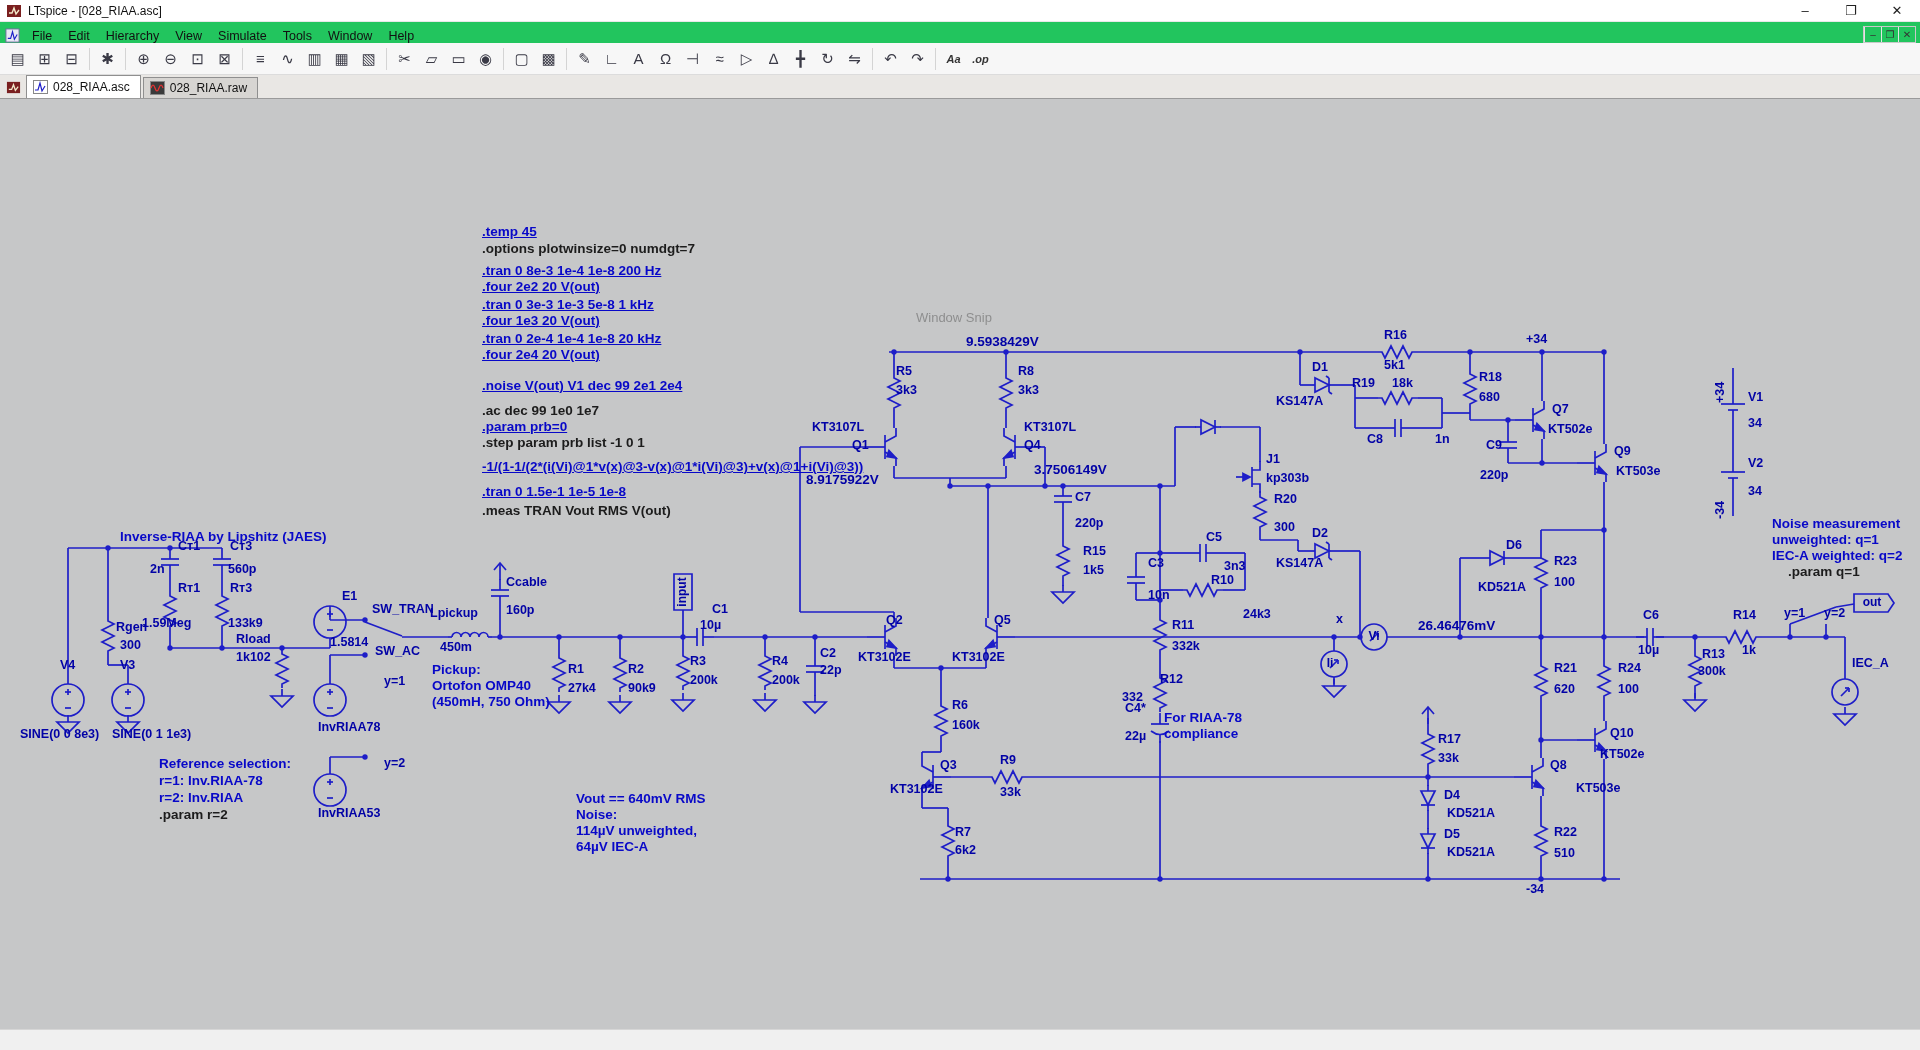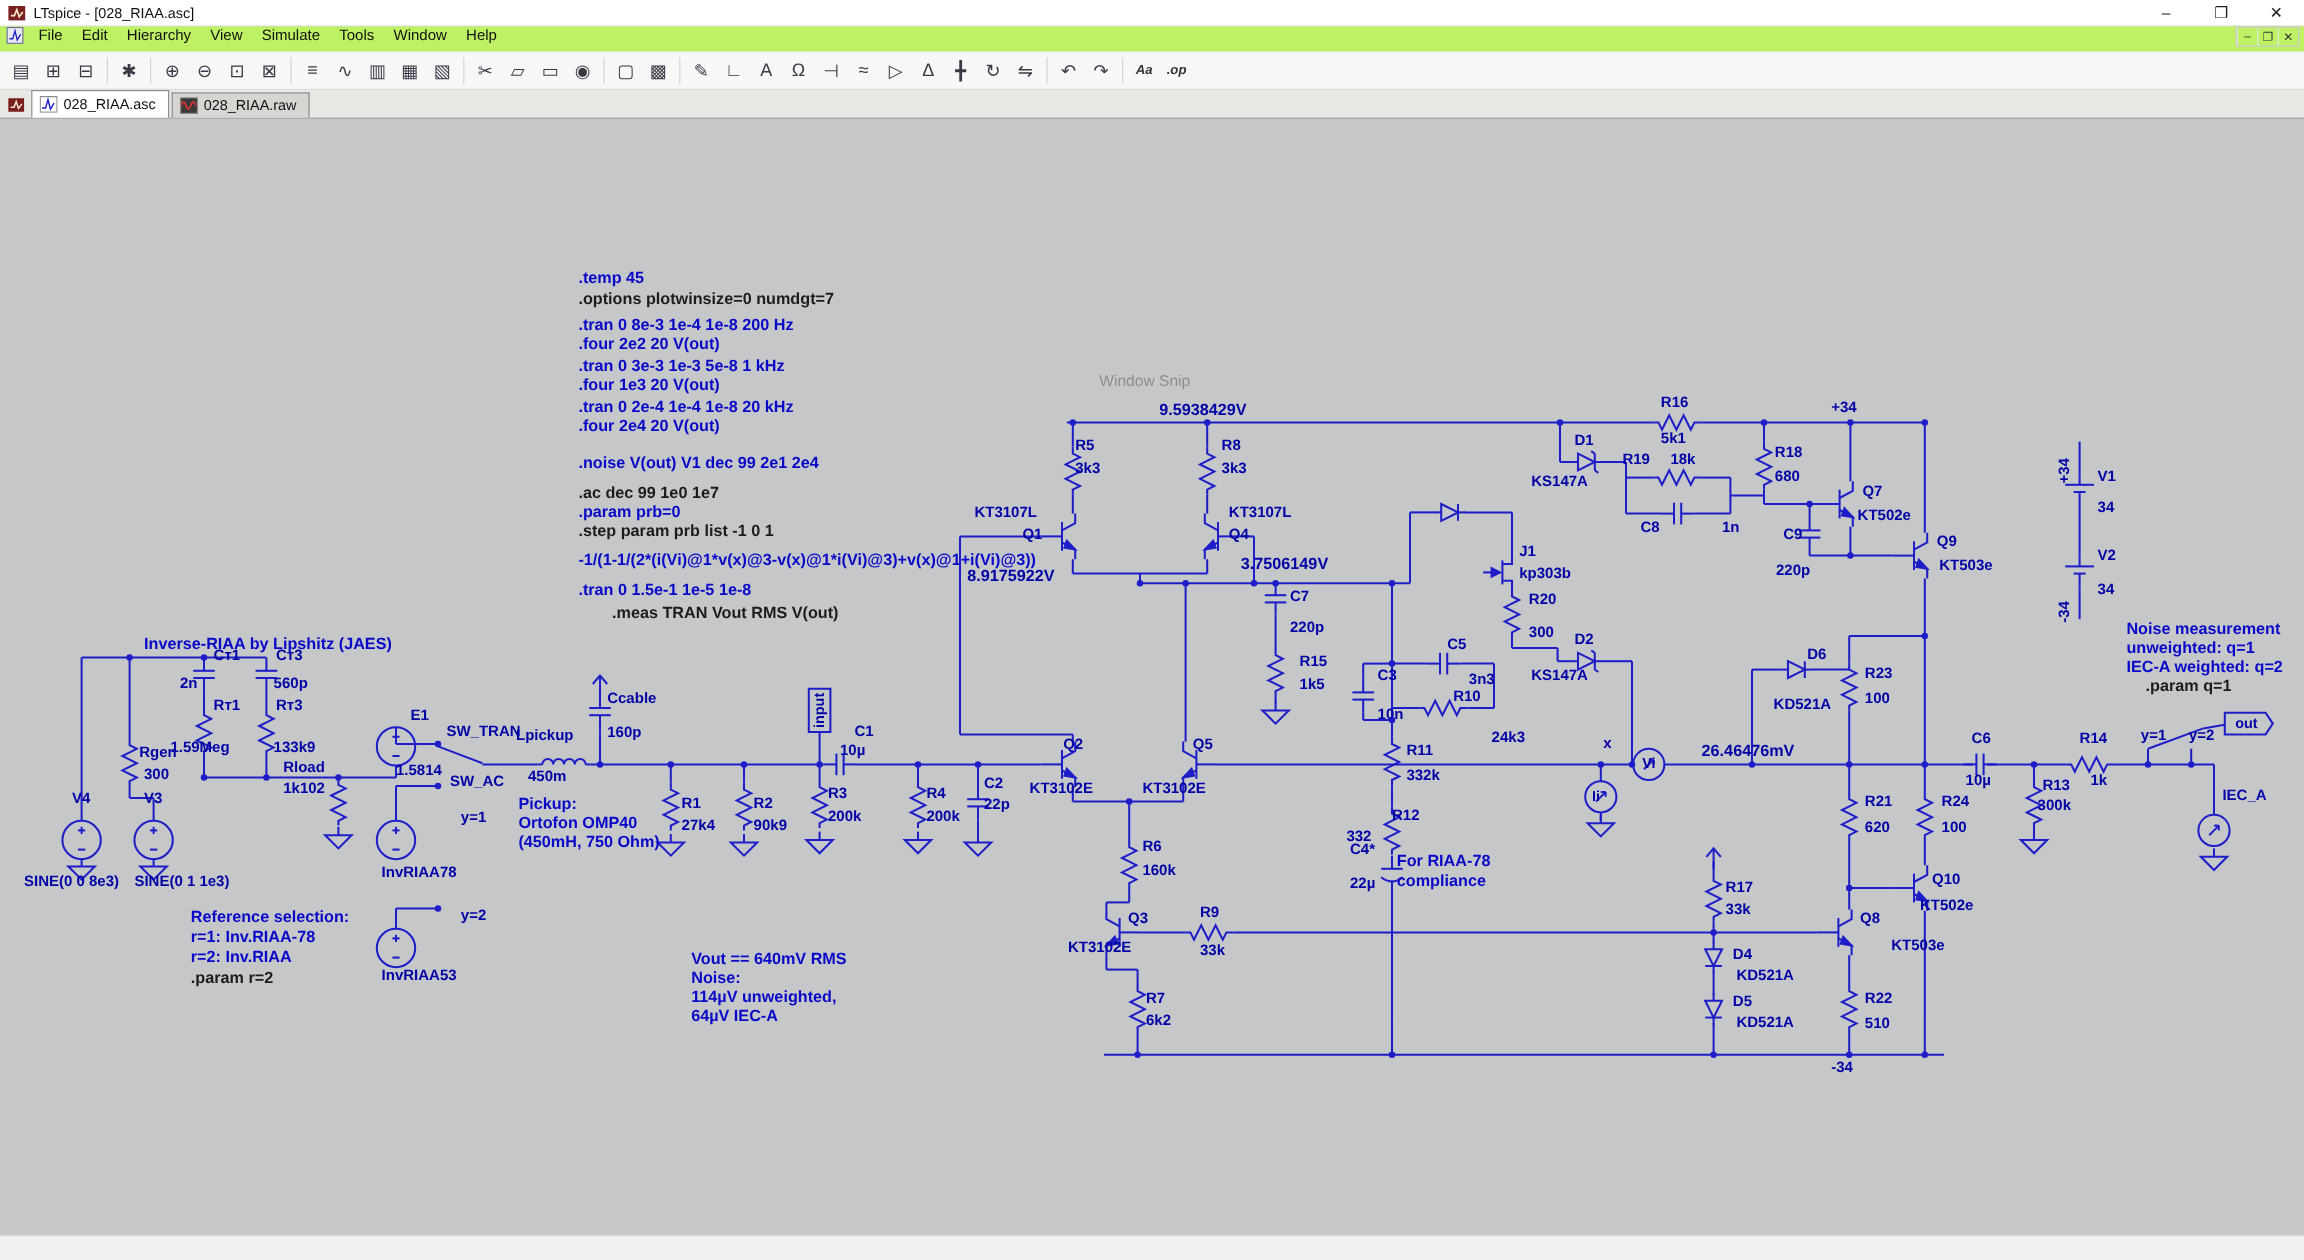--- a/index.html
+++ b/index.html
@@ -5,21 +5,21 @@
   * { margin:0; padding:0; box-sizing:border-box; }
   html,body { width:1920px; height:1050px; overflow:hidden; font-family:"Liberation Sans",sans-serif; background:#c6c7c8; }
 
   
   .titlebar { height:22px; background:#ffffff; display:flex; align-items:center; font-size:12px; color:#111; border-bottom:1px solid #e8e8e8; }
   .titlebar .appicon { width:16px; height:16px; margin:0 6px 0 6px; }
   .title-text { flex:0 0 auto; }
   .title-spacer { flex:1; }
   .winbtn { width:46px; height:21px; display:flex; align-items:center; justify-content:center; font-size:13px; color:#222; }
 
-  .menubar { height:21px; background:#bef264; display:flex; align-items:flex-start; font-size:12.5px; color:#111; }
+  .menubar { height:21px; background:#22c55e; display:flex; align-items:flex-end; font-size:12.5px; color:#111; }
   .menubar .mdiicon { width:15px; height:15px; margin:0 4px 0 5px; }
   .menu-item { padding:2px 8px; }
   .menu-spacer { flex:1; }
   .mdi-controls { display:flex; border:1px solid #c9c9c9; margin-right:4px; }
   .mdibtn { width:17px; height:15px; font-size:10px; display:flex; align-items:center; justify-content:center; color:#333; border-left:1px solid #e4e4e4; }
 
   .toolbar { height:32px; background:#f7f7f7; border-bottom:1px solid #dcdcdc; display:flex; align-items:center; padding-left:4px; }
   .tbtn { width:27px; height:26px; display:flex; align-items:center; justify-content:center; font-size:15px; color:#3a3a46; border:1px solid transparent; border-radius:2px; }
   .tbtn.small-text { font-size:11px; font-weight:bold; font-style:italic; color:#333; }
   .tsep { width:1px; height:22px; background:#d4d4d4; margin:0 4px; }
@@ -27,21 +27,21 @@
   .tabbar { height:24px; background:#e9e7e4; display:flex; align-items:flex-end; border-bottom:1px solid #9a9a9a; padding-left:2px; }
   .tabbar .mdiicon2 { width:15px; height:15px; margin:0 5px 3px 4px; }
   .tab { height:21px; display:flex; align-items:center; font-size:12px; color:#111; padding:0 10px 0 6px; border:1px solid #8f8f8f; border-bottom:none; margin-right:2px; background:#d7d5d2; }
   .tab.active { background:#ffffff; height:23px; }
   .tab .ticon { width:15px; height:14px; margin-right:5px; }
 
   
   #schematic { position:relative; width:1920px; height:930px; background:var(--canvas,#c6c7c8); overflow:hidden; }
   #schemsvg { position:absolute; left:0; top:0; }
   .st { position:absolute; white-space:pre; line-height:1.1; }
-  .k-dir  { color:var(--c-dir,#0808c8); font-weight:bold; font-size:13.5px; }
+  .k-dir  { color:var(--c-dir,#0808c8); font-weight:bold; font-size:13.5px;text-decoration:underline; }
   .k-com  { color:var(--c-dir,#0808c8); font-weight:bold; font-size:13.5px; }
   .k-blk  { color:#1c1c1c; font-weight:bold; font-size:13.5px; }
   .k-volt { color:var(--c-lbl,#0202a6); font-weight:bold; font-size:13.5px; }
   .k-lbl  { color:var(--c-lbl,#0202a6); font-weight:bold; font-size:12.5px; }
   .k-lblc { color:var(--c-lbl,#0202a6); font-weight:bold; font-size:12px; transform:translate(-50%,-50%); }
   .k-faint{ color:rgba(95,95,95,0.55); font-size:13px; }
 
   .statusbar { height:21px; background:#f0f0f0; border-top:1px solid #d6d6d6; font-size:12px; color:#333; display:flex; align-items:center; padding-left:8px; }
 </style>
 </head>
@@ -728,21 +728,21 @@
       <span class="st k-dir" style="left: 482px; top: 199px;">.tran 0 3e-3 1e-3 5e-8 1 kHz</span>
       <span class="st k-dir" style="left: 482px; top: 215px;">.four 1e3 20 V(out)</span>
       <span class="st k-dir" style="left: 482px; top: 233px;">.tran 0 2e-4 1e-4 1e-8 20 kHz</span>
       <span class="st k-dir" style="left: 482px; top: 249px;">.four 2e4 20 V(out)</span>
       <span class="st k-dir" style="left: 482px; top: 280px;">.noise V(out) V1 dec 99 2e1 2e4</span>
       <span class="st k-blk" style="left: 482px; top: 305px;">.ac dec 99 1e0 1e7</span>
       <span class="st k-dir" style="left: 482px; top: 321px;">.param prb=0</span>
       <span class="st k-blk" style="left: 482px; top: 337px;">.step param prb list -1 0 1</span>
       <span class="st k-dir" style="left: 482px; top: 361px;">-1/(1-1/(2*(i(Vi)@1*v(x)@3-v(x)@1*i(Vi)@3)+v(x)@1+i(Vi)@3))</span>
       <span class="st k-dir" style="left: 482px; top: 386px;">.tran 0 1.5e-1 1e-5 1e-8</span>
-      <span class="st k-blk" style="left: 510px; top: 405px;">.meas TRAN Vout RMS V(out)</span>
+      <span class="st k-blk" style="left: 482px; top: 405px;">.meas TRAN Vout RMS V(out)</span>
       <span class="st k-faint" style="left: 916px; top: 212px;">Window Snip</span>
       <span class="st k-com" style="left: 120px; top: 431px;">Inverse-RIAA by Lipshitz (JAES)</span>
       <span class="st k-com" style="left: 159px; top: 658px;">Reference selection:</span>
       <span class="st k-com" style="left: 159px; top: 675px;">r=1: Inv.RIAA-78</span>
       <span class="st k-com" style="left: 159px; top: 692px;">r=2: Inv.RIAA</span>
       <span class="st k-blk" style="left: 159px; top: 709px;">.param r=2</span>
       <span class="st k-com" style="left: 432px; top: 564px;">Pickup:</span>
       <span class="st k-com" style="left: 432px; top: 580px;">Ortofon OMP40</span>
       <span class="st k-com" style="left: 432px; top: 596px;">(450mH, 750 Ohm)</span>
       <span class="st k-com" style="left: 576px; top: 693px;">Vout == 640mV RMS</span>

